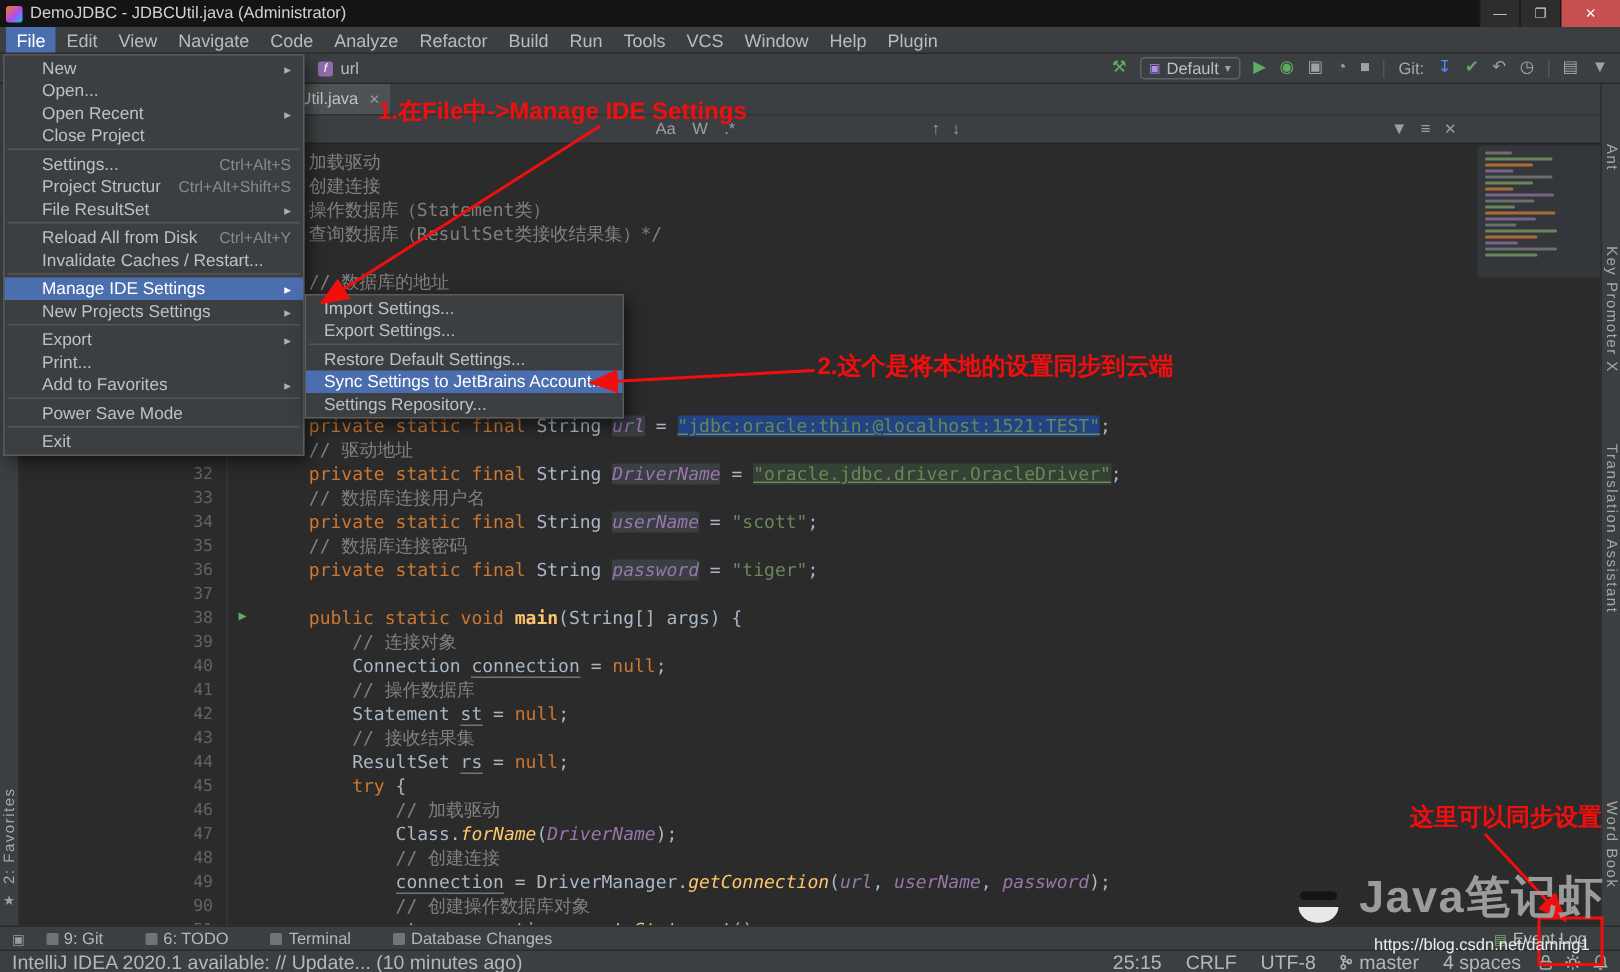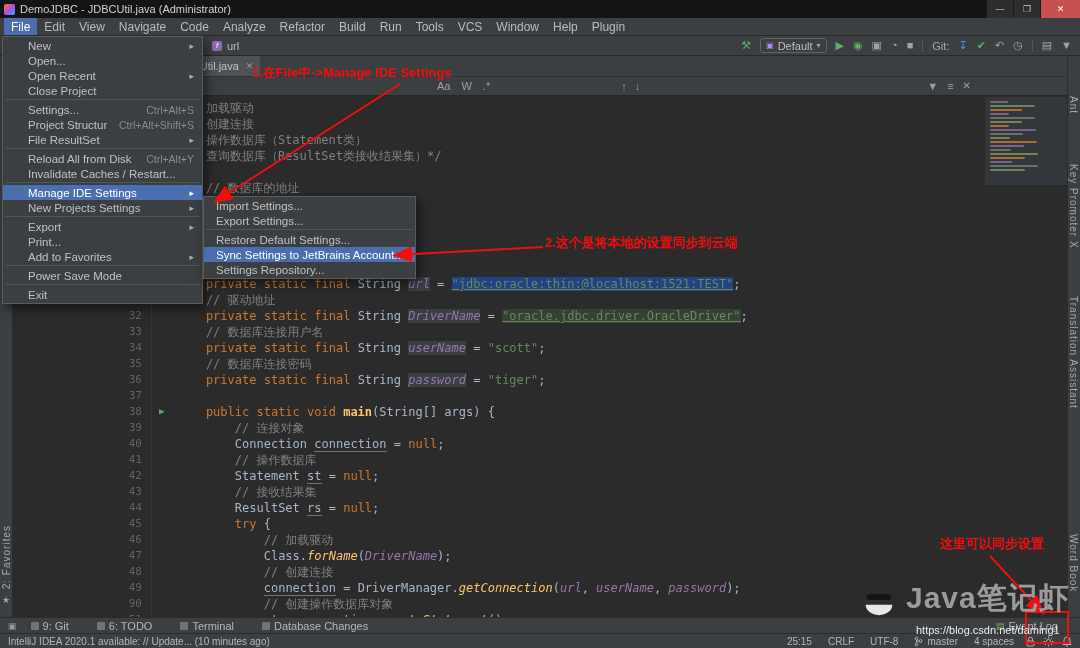--- a/index.html
+++ b/index.html
@@ -107,31 +107,31 @@
            border-top:1px solid #2c2c2c;display:flex;align-items:center;font-size:11px;
            color:#b6b6b6;z-index:6;padding:0 8px;gap:14px}
   .tw-icon{font-size:9px;color:#9a9a9a}
   .toolrow-items{display:flex;gap:28px;align-items:center}
   .tritem{display:flex;align-items:center;gap:4px}
   .tricon{width:8px;height:8px;background:#6f7577;border-radius:1px;flex:none}
   .eventlog{margin-left:auto;display:flex;gap:4px;align-items:center;margin-right:14px}
   .elog-icon{font-size:9px;color:#7fae66}
 
   .statusbar{position:absolute;left:0;right:0;top:633px;height:15px;background:#3c3f41;
-             border-top:1px solid #2c2c2c;display:flex;align-items:center;font-size:10px;
+             border-top:1px solid #2c2c2c;display:flex;align-items:center;font-size:13px;
              color:#b6b6b6;z-index:6;padding:0 8px}
   .sb-left{white-space:nowrap}
   .sb-right{margin-left:auto;display:flex;gap:16px;align-items:center}
   .sbitem{display:flex;gap:4px;align-items:center;white-space:nowrap}
   .sb-icons{display:flex;gap:8px;align-items:center;margin-left:12px}
   .sb-ico{display:flex;align-items:center}
 
   
   .overlay{position:absolute;inset:0;z-index:40;pointer-events:none}
-  .anno{position:absolute;color:#f30e0e;font-size:13px;font-weight:700;z-index:41;white-space:nowrap}
+  .anno{position:absolute;color:#f30e0e;font-size:16px;font-weight:700;z-index:41;white-space:nowrap}
   .a1{left:252px;top:64px}
   .a2{left:545px;top:234px}
   .a3{left:940px;top:535px}
 
   
   .watermark{position:absolute;left:860px;top:578px;display:flex;align-items:center;gap:8px;z-index:45}
   .wm-text{font-size:30px;font-weight:bold;color:#9b9b9b;letter-spacing:1px}
   .wm-url{position:absolute;left:916px;top:624px;font-size:11px;color:#ededed;z-index:46;white-space:nowrap}
 </style>
 </head>

